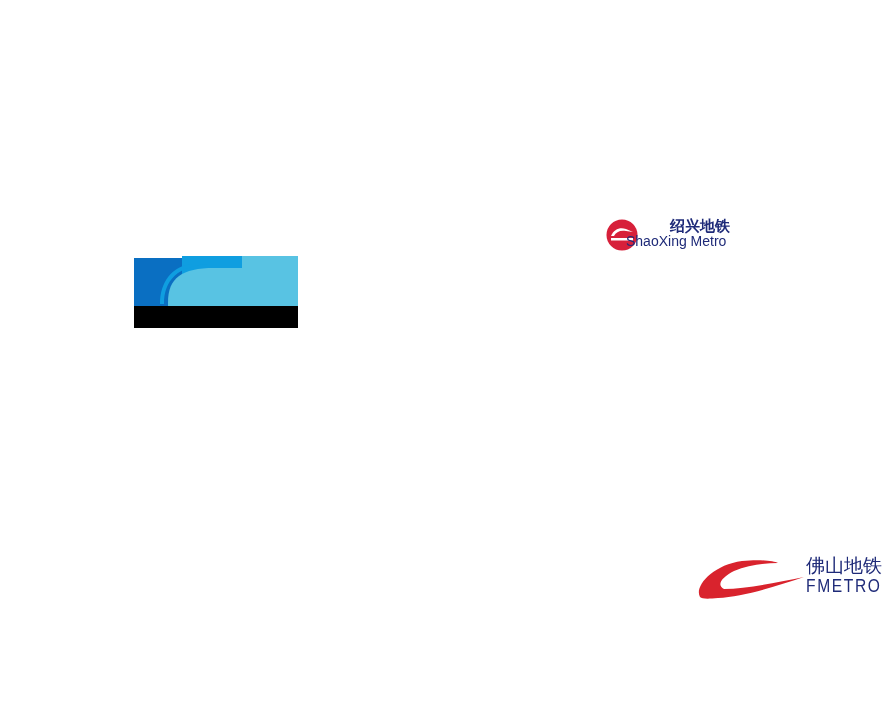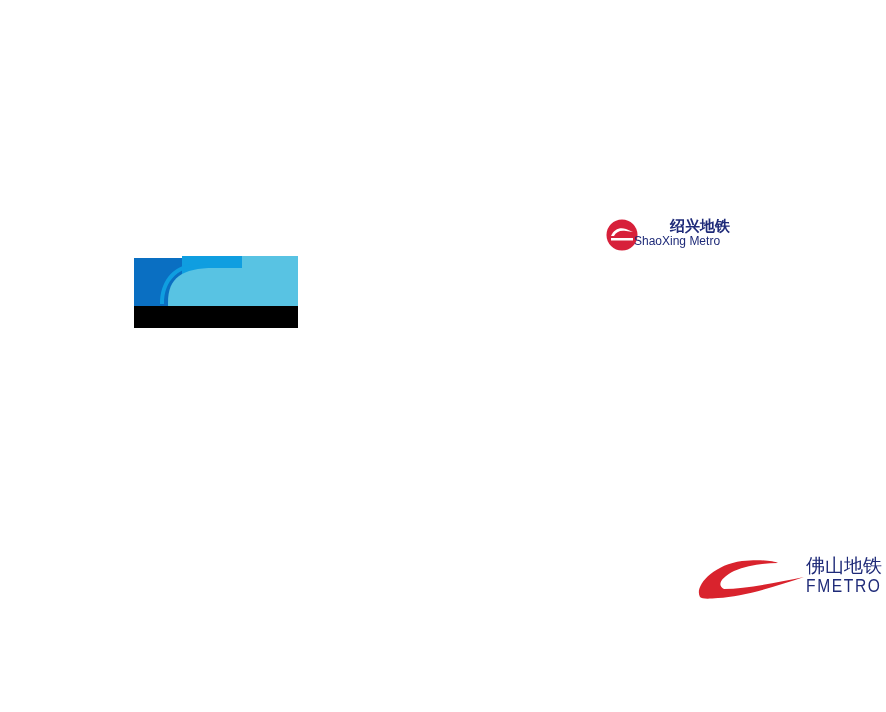--- a/index.html
+++ b/index.html
@@ -5,21 +5,21 @@
   html, body { margin:0; padding:0; }
   body { width:886px; height:712px; background:#ffffff; position:relative; overflow:hidden; font-family:"DejaVu Sans", sans-serif; }
   .logo { position:absolute; }
   
   #logo-wave { left:134px; top:256px; width:164px; height:72px; }
   #logo-wave .band { position:absolute; left:0; bottom:0; width:164px; height:22px; background:#000; }
   
   #logo-sx { left:606px; top:218px; width:102px; height:34px; }
   #logo-sx .circle { position:absolute; left:0; top:1px; width:32px; height:32px; }
   #logo-sx .cn { position:absolute; left:36px; top:0px; font-size:15px; line-height:17px; color:#1e2a78; letter-spacing:0px; white-space:nowrap; font-weight:bold;margin-left:28px; }
-  #logo-sx .en { position:absolute; left:28px; top:18px; font-size:12px; line-height:10px; color:#1e2a78; white-space:nowrap; font-family:"Liberation Sans", sans-serif; }
+  #logo-sx .en { position:absolute; left:20px; top:18px; font-size:14px; line-height:10px; color:#1e2a78; white-space:nowrap; font-family:"Liberation Sans", sans-serif; }
   
   #logo-fs { left:694px; top:555px; width:192px; height:44px; }
   #logo-fs .swoosh { position:absolute; left:0; top:2px; width:112px; height:42px; }
   #logo-fs .cn { position:absolute; left:112px; top:0px; font-size:19px; line-height:20px; color:#1e2a78; white-space:nowrap; }
   #logo-fs .en { position:absolute; left:112px; top:20px; font-size:19px; line-height:22px; color:#1e2a78; white-space:nowrap; letter-spacing:2px; font-family:"Liberation Sans", sans-serif; transform:scaleX(0.82); transform-origin:left; }
 </style>
 </head>
 <body>
 
 <div class="logo" id="logo-wave">

